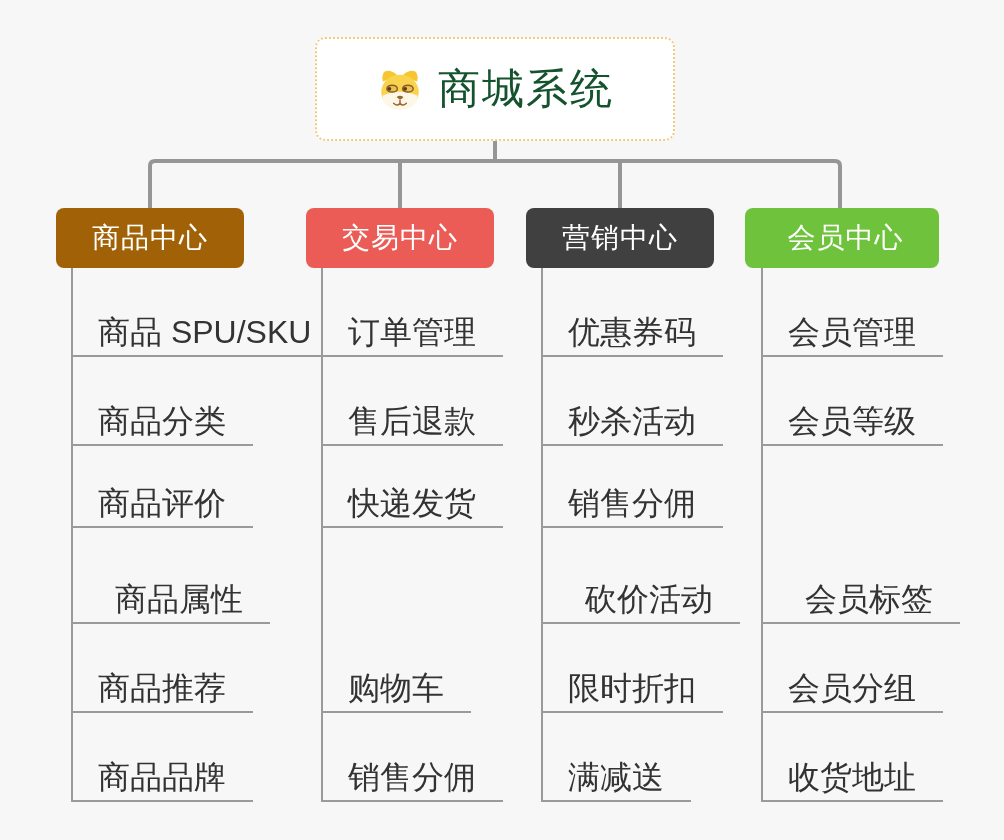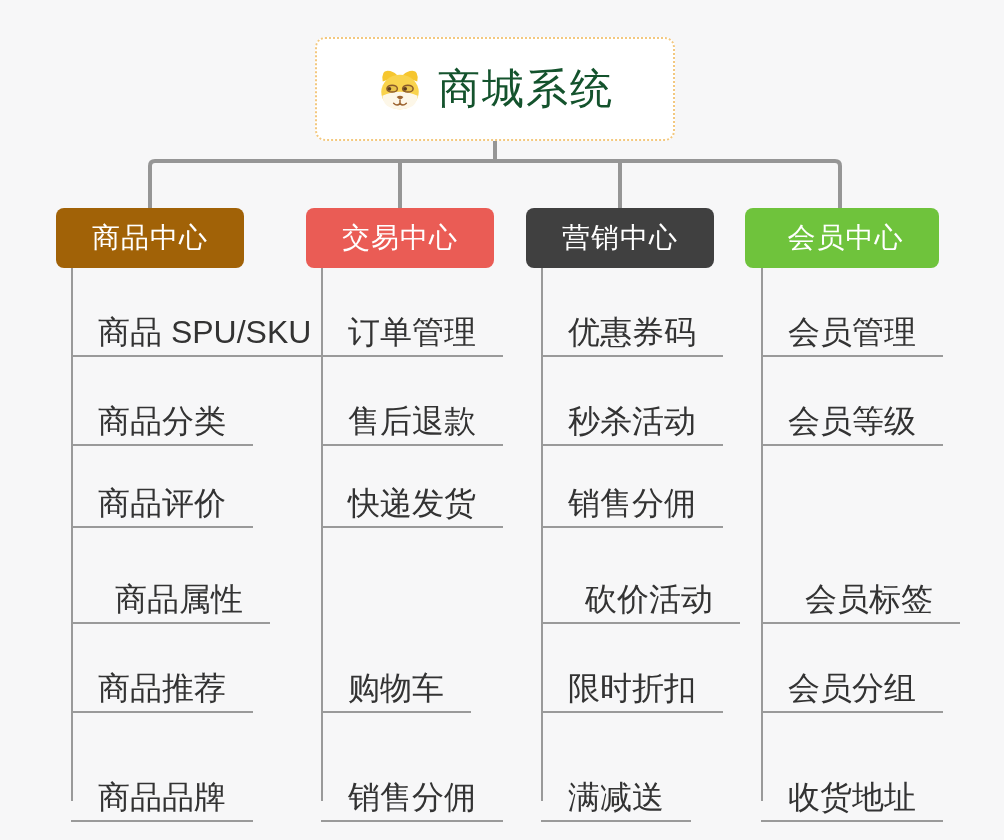--- a/index.html
+++ b/index.html
@@ -40,21 +40,21 @@
 
   
   .leaf{
     position:absolute;height:37px;box-sizing:content-box;
     padding:0 27px 3px 27px;border-bottom:2px solid #9a9a9a;
     display:flex;align-items:flex-end;white-space:nowrap;
     font-size:32px;color:#333333;line-height:1.25;
   }
   .col-0{left:71px;} .col-1{left:321px;} .col-2{left:541px;} .col-3{left:761px;}
   .row-0{top:315px;} .row-1{top:404px;} .row-2{top:486px;}
-  .row-3{top:582px;padding-left:44px;} .row-4{top:671px;} .row-5{top:780px;}
+  .row-3{top:582px;padding-left:44px;} .row-4{top:671px;} .row-5{top:760px;}
 </style>
 </head>
 <body>
 
 <div class="canvas">
 
   <svg class="connectors" viewBox="0 0 1004 840" xmlns="http://www.w3.org/2000/svg">
     <g stroke="#969696" stroke-width="4" fill="none">
       <path d="M495 139 L495 161"></path>
       <path d="M150 210 L150 166 Q150 161 155 161 L835 161 Q840 161 840 166 L840 210"></path>

